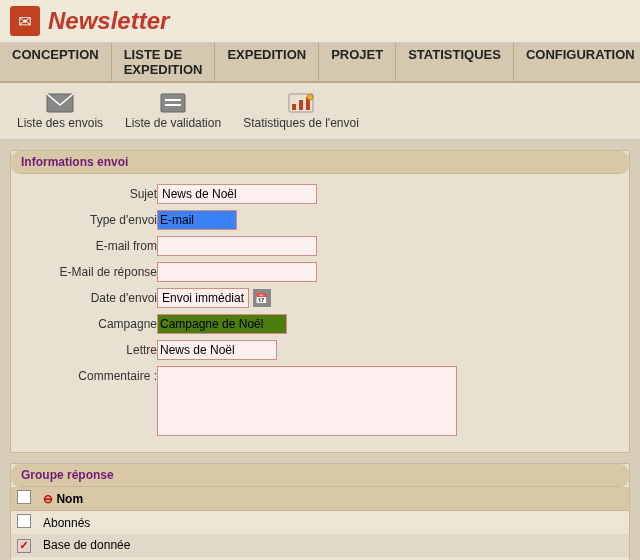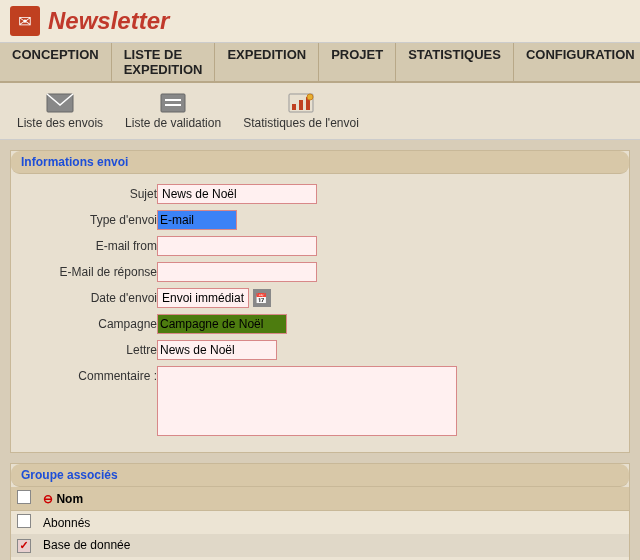--- a/index.html
+++ b/index.html
@@ -16,21 +16,21 @@
     
     .toolbar { background: #e8e0d0; padding: 4px 8px; display: flex; gap: 4px; border-bottom: 1px solid #ccc; }
     .toolbar-btn { display: flex; flex-direction: column; align-items: center; padding: 4px 8px; background: #e8e0d0; border: 1px solid transparent; cursor: pointer; font-size: 10px; color: #333; min-width: 60px; }
     .toolbar-btn-icon { width: 28px; height: 22px; margin-bottom: 2px; display: flex; align-items: center; justify-content: center; }
 
     
     .main-content { background: #d8cdb8; padding: 10px; height: calc(560px - 110px); overflow-y: auto; }
 
     
     .section-box { background: #e8e0d0; border: 1px solid #c8b898; margin-bottom: 10px; }
-    .section-header { background: #d8c8a8; padding: 4px 10px; font-weight: bold; color: #1d4ed8; border-bottom: 1px solid #c8b898; font-size: 12px; border-radius: 9px; }
+    .section-header { background: #d8c8a8; padding: 4px 10px; font-weight: bold; color: #701a75; border-bottom: 1px solid #c8b898; font-size: 12px; border-radius: 9px; }
 
     
     .form-area { padding: 10px 16px; }
     .form-row { display: flex; align-items: center; margin-bottom: 6px; }
     .form-label { text-align: right; width: 130px; color: #333; flex-shrink: 0; }
     .form-input { border: 1px solid #d88888; background: #fff0f0; padding: 2px 4px; height: 20px; width: 160px; outline: none; }
     .form-select { border: 1px solid #d88888; background: #fff0f0; padding: 2px 2px; height: 20px; outline: none; }
     .form-textarea { border: 1px solid #d88888; background: #fff0f0; padding: 2px 4px; width: 300px; height: 70px; outline: none; resize: none; }
 
     
@@ -169,21 +169,21 @@
 
       <div class="form-row" style="align-items:flex-start;">
         <span class="form-label" style="padding-top:3px;">Commentaire :</span>
         <textarea class="form-textarea" style=""></textarea>
       </div>
 
     </div>
   </div>
 
   <div class="section-box">
-    <div class="section-header">Groupe associés</div>
+    <div class="section-header">Groupe réponse</div>
     <table class="group-table">
       <thead>
         <tr>
           <th class="checkbox-cell">
             <div class="cb-unchecked"></div>
           </th>
           <th>
             <span style="color:#c00;">⊖</span>
             <span>Nom</span>
           </th>

